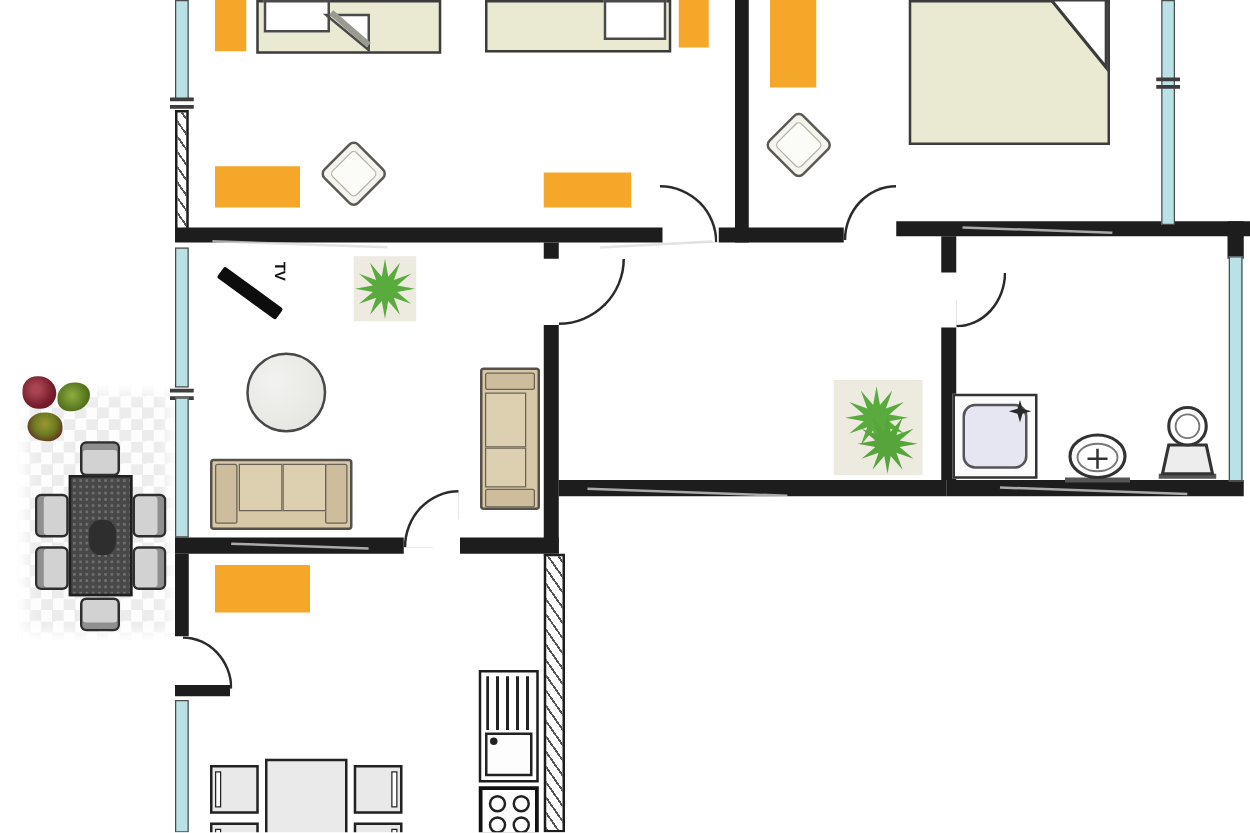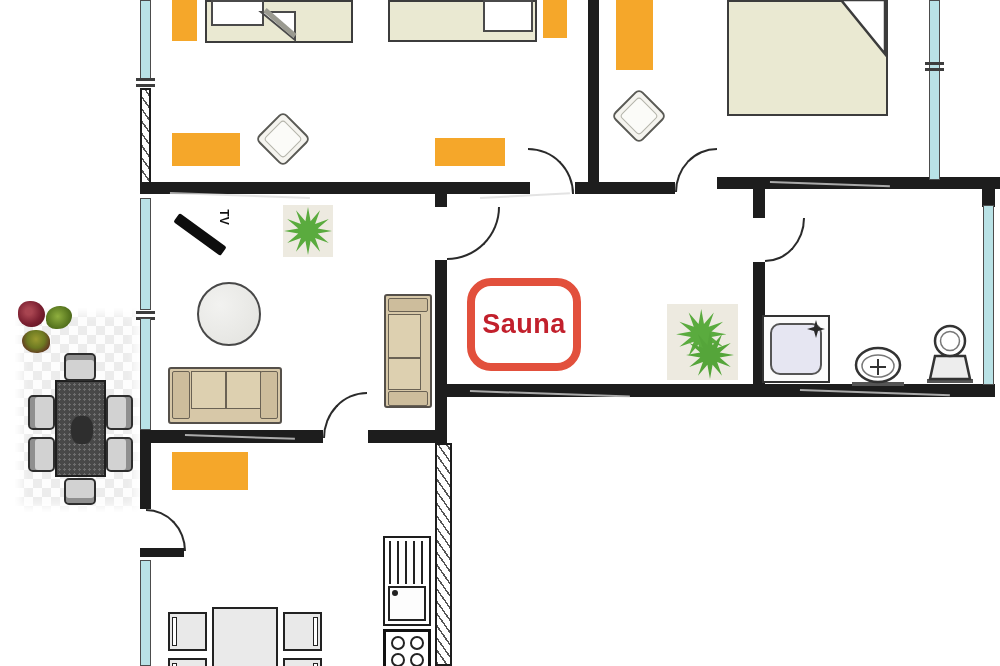--- a/index.html
+++ b/index.html
@@ -173,23 +173,20 @@
     <div class="pad" style="left:21px;top:2px;width:35px;height:38px;"></div>
     <div class="pad" style="left:56px;top:2px;width:35px;height:38px;"></div>
   </div>
   <div class="sofa" style="left:384px;top:294px;width:48px;height:114px;">
     <div class="arm" style="left:2px;top:2px;width:40px;height:14px;"></div>
     <div class="pad" style="left:2px;top:18px;width:33px;height:44px;"></div>
     <div class="pad" style="left:2px;top:62px;width:33px;height:32px;"></div>
     <div class="arm" style="left:2px;top:95px;width:40px;height:15px;"></div>
   </div>
 
-  <div id="sauna-sign">
-    <span>Sauna</span>
-  </div>
   <div class="plantbox" style="left:667px;top:304px;width:71px;height:76px;">
     <svg width="71" height="76" viewBox="0 0 71 76">
       <g transform="translate(8,4) scale(1.05)">
         <polygon fill="#5aab3e" points="49,25 34.7,27.6 45.8,37 32.1,32.1 37,45.8 27.6,34.7 25,49 22.4,34.7 13,45.8 17.9,32.1 4.2,37 15.3,27.6 1,25 15.3,22.4 4.2,13 17.9,17.9 13,4.2 22.4,15.3 25,1 27.6,15.3 37,4.2 32.1,17.9 45.8,13 34.7,22.4"></polygon>
       </g>
       <g transform="translate(18,26) scale(1.0)">
         <polygon fill="#55a53a" points="49,25 34.7,27.6 45.8,37 32.1,32.1 37,45.8 27.6,34.7 25,49 22.4,34.7 13,45.8 17.9,32.1 4.2,37 15.3,27.6 1,25 15.3,22.4 4.2,13 17.9,17.9 13,4.2 22.4,15.3 25,1 27.6,15.3 37,4.2 32.1,17.9 45.8,13 34.7,22.4"></polygon>
       </g>
     </svg>
   </div>

